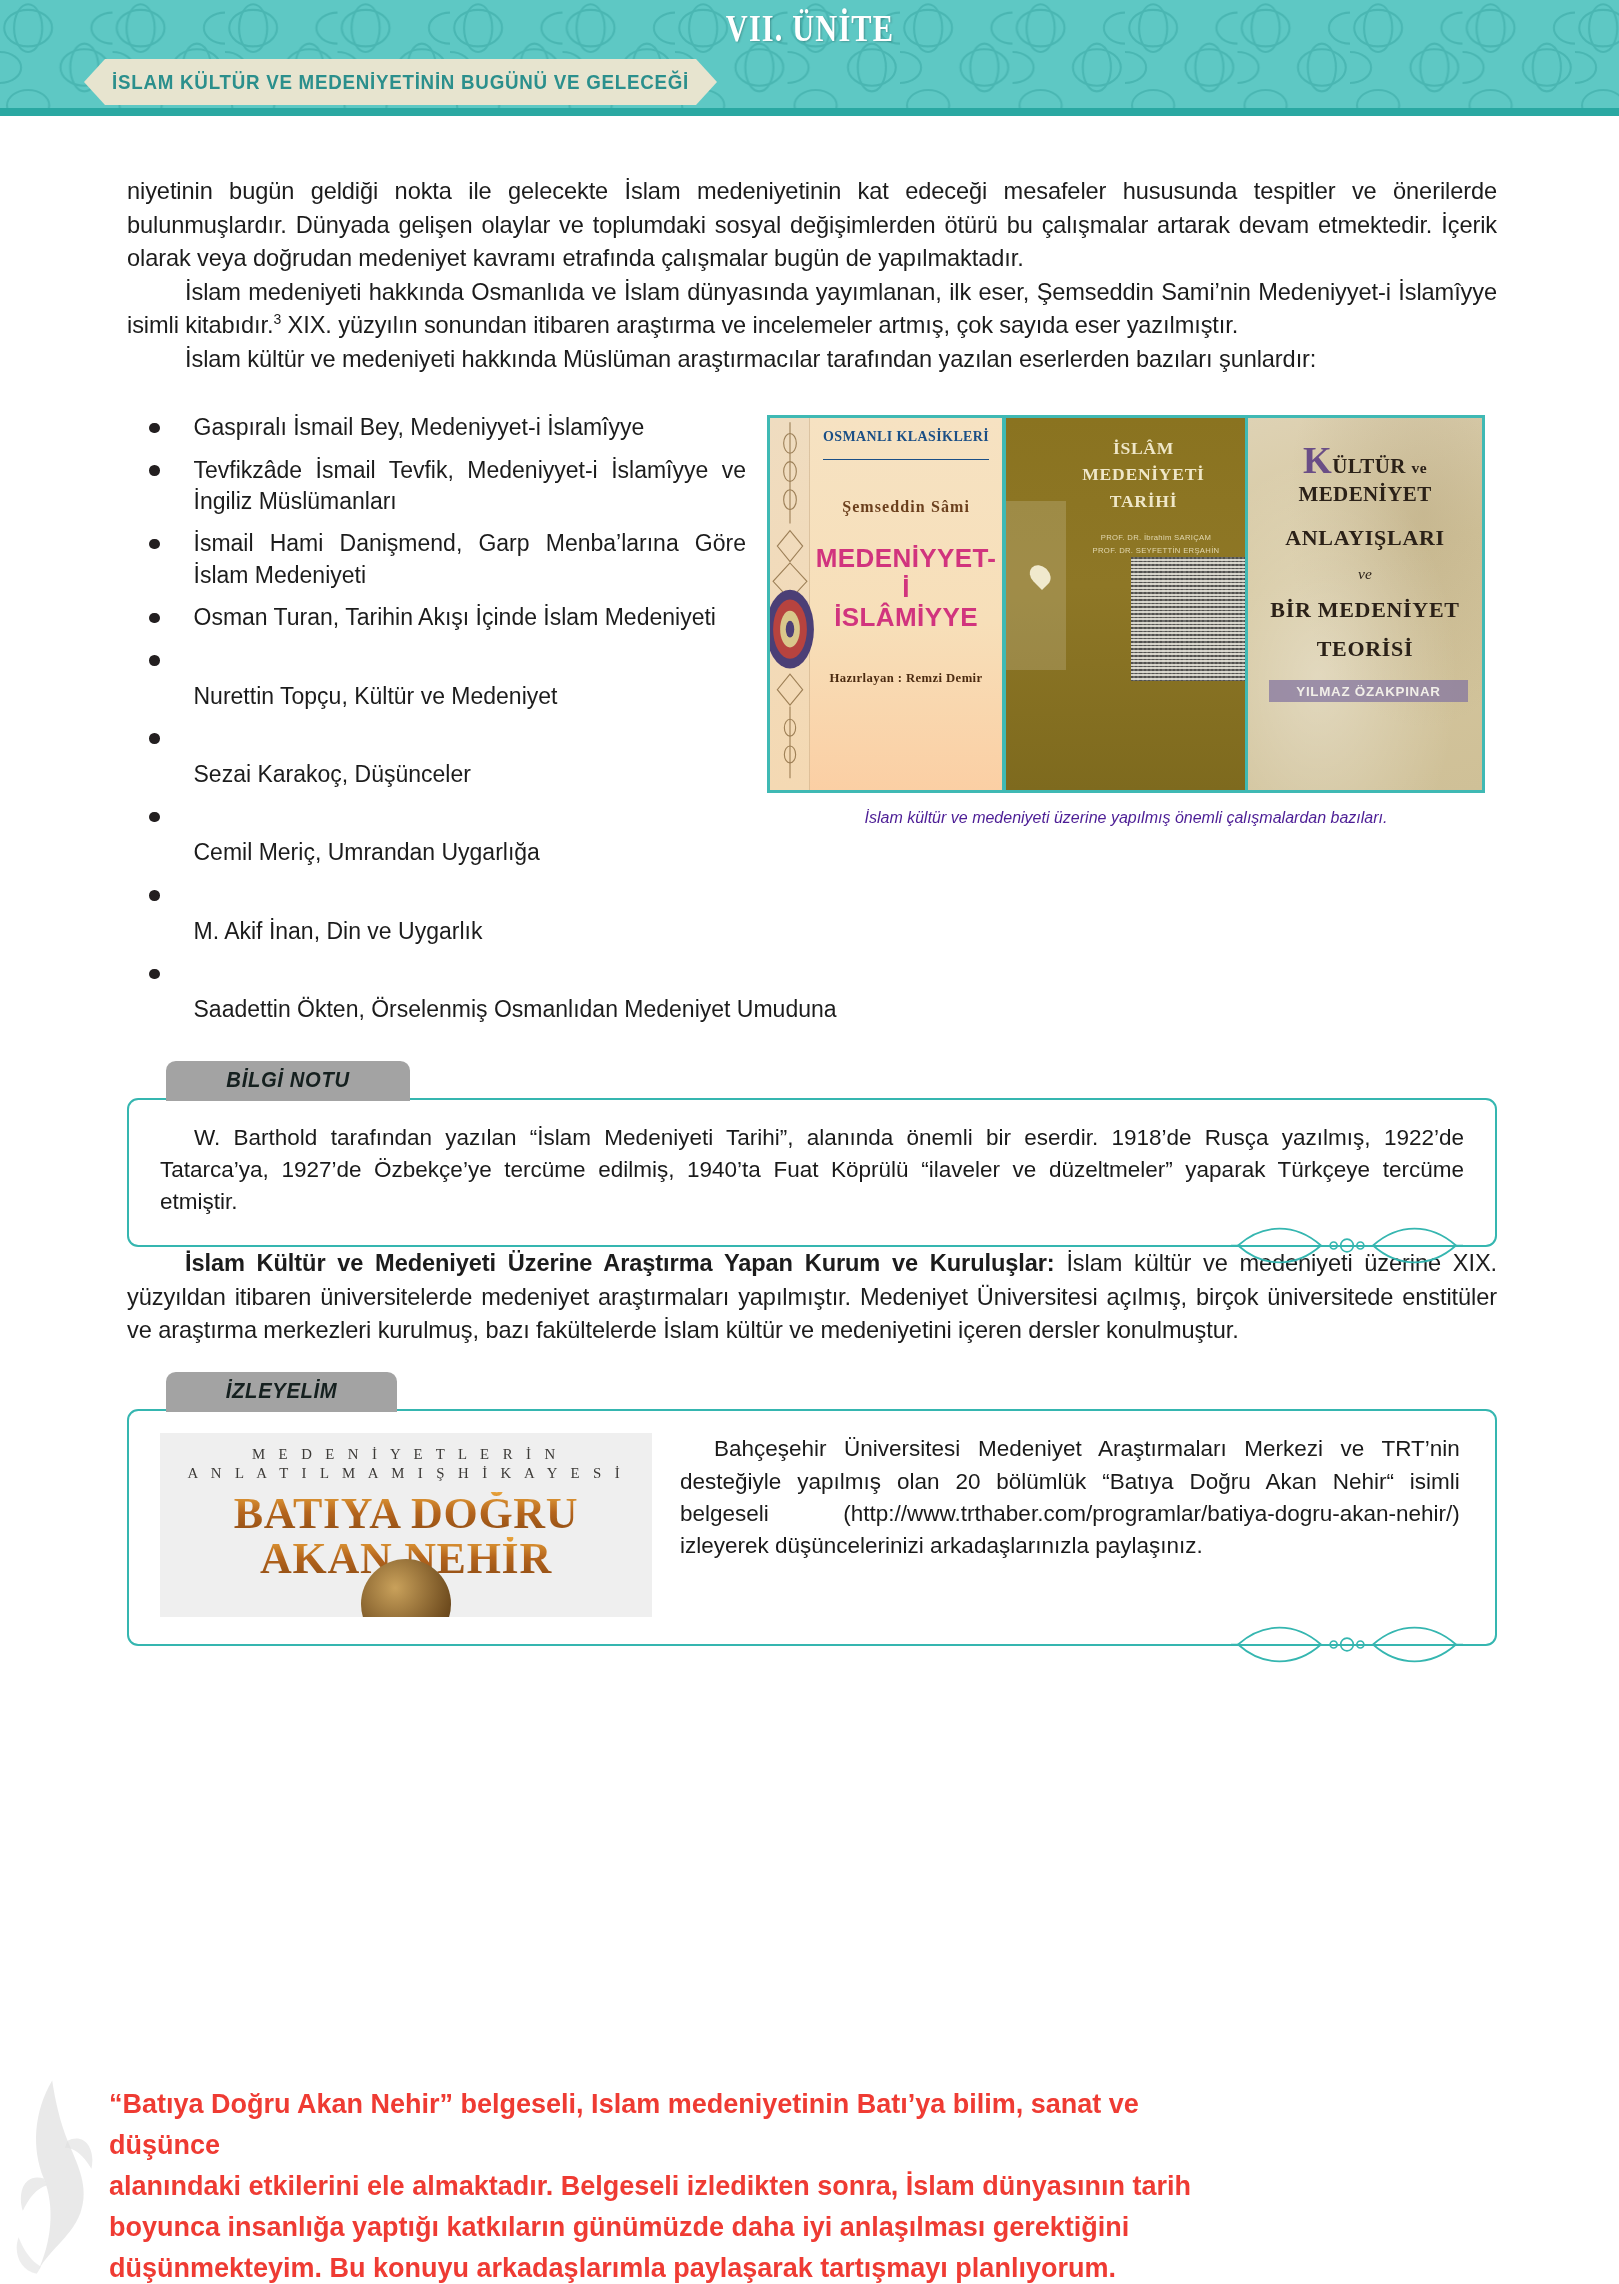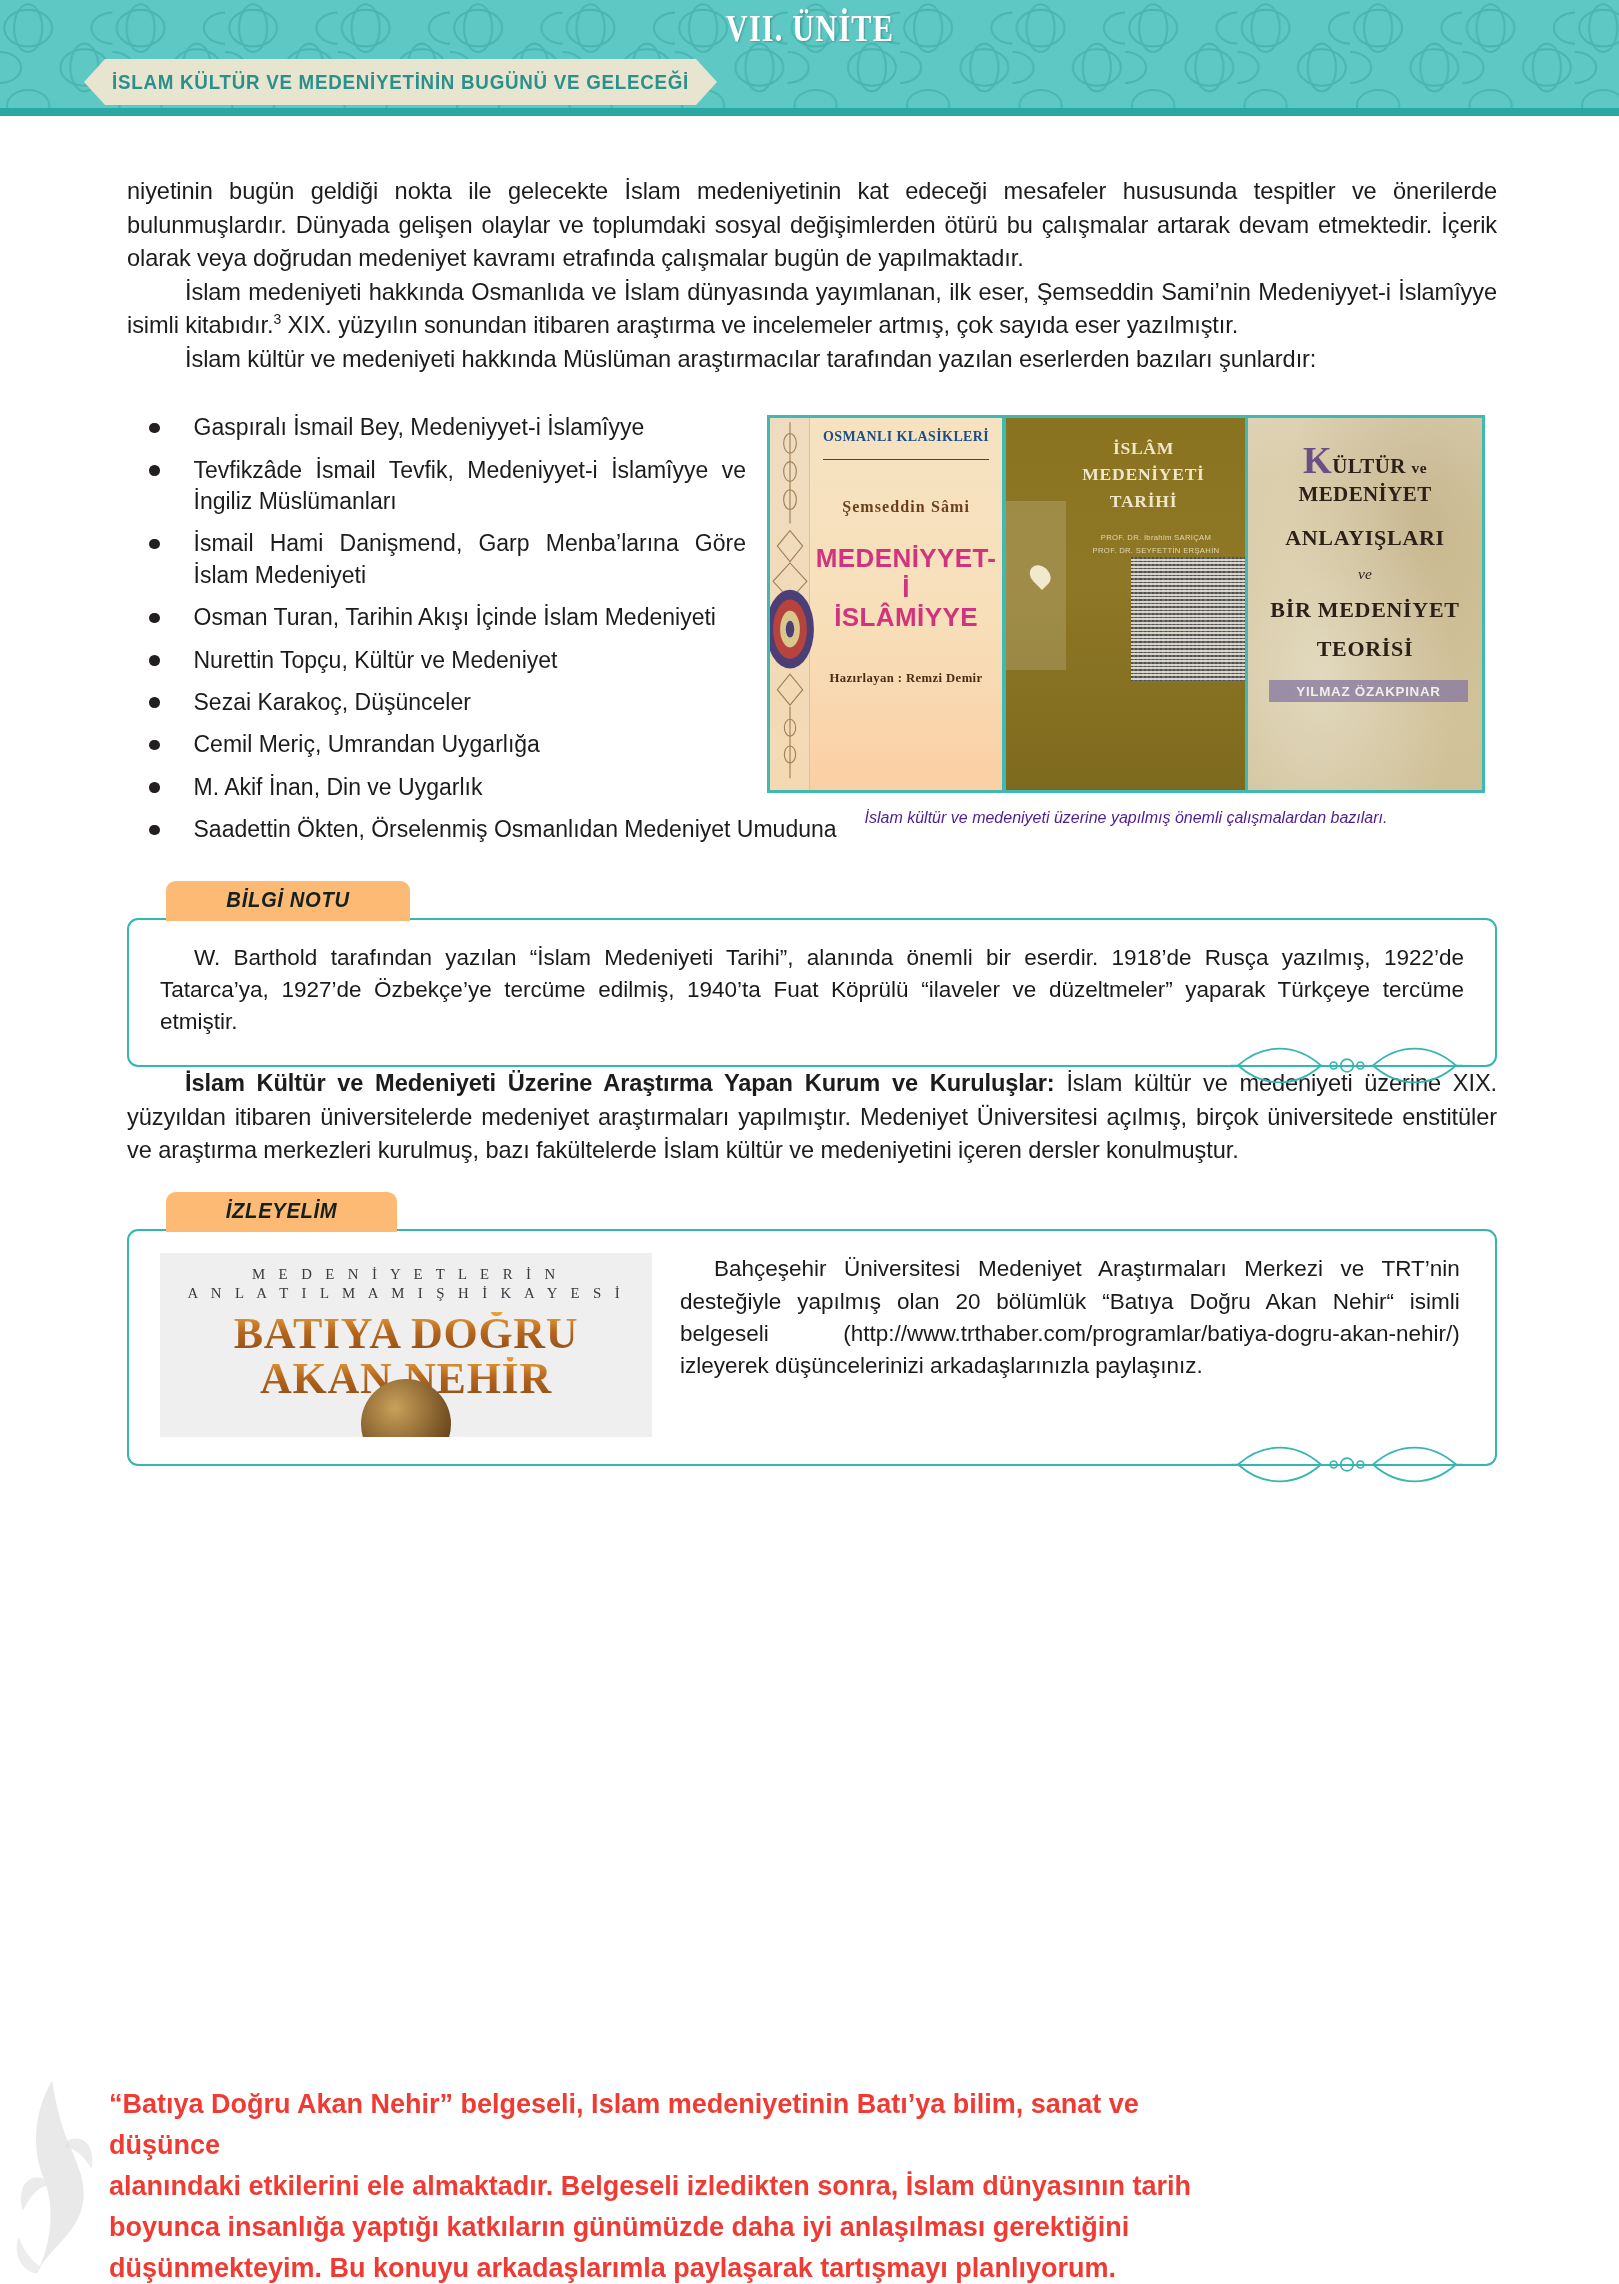--- a/index.html
+++ b/index.html
@@ -104,21 +104,21 @@
     border-radius: 50%;
     background: #231f20;
     margin: 10.5px 34px 0 22px;
   }
   .booklist .txt {
     font-size: 23px;
     line-height: 1.36;
     text-align: justify;
     color: #1c1c1c;
   }
-  .booklist li.nowrap .txt { text-align: center; white-space: nowrap; }
+  .booklist li.nowrap .txt { text-align: center; white-space: nowrap; margin-top: 36px; }
 
   .figure {
     flex: 1 1 auto;
     margin-left: 21px;
     padding-top: 7px;
   }
   .covers {
     width: 718px;
     height: 378px;
     border: 3.5px solid #3fb9b4;
@@ -248,21 +248,21 @@
     font-size: 16px;
     font-style: italic;
     color: #4c1d95;
   }
 
   
   .callout { position: relative; margin-top: 24px; }
   .callout-tab {
     position: relative;
     display: inline-block;
-    background: #fdba74;
+    background: #a3a3a3;
     border-radius: 9.8px 9.8px 0 0;
     padding: 6.3px 55px 7.7px 55px;
     margin-left: 39px;
     z-index: 3;
   }
   .callout-tab span {
     font-style: italic;
     font-weight: 700;
     font-size: 22px;
     color: #15201f;

